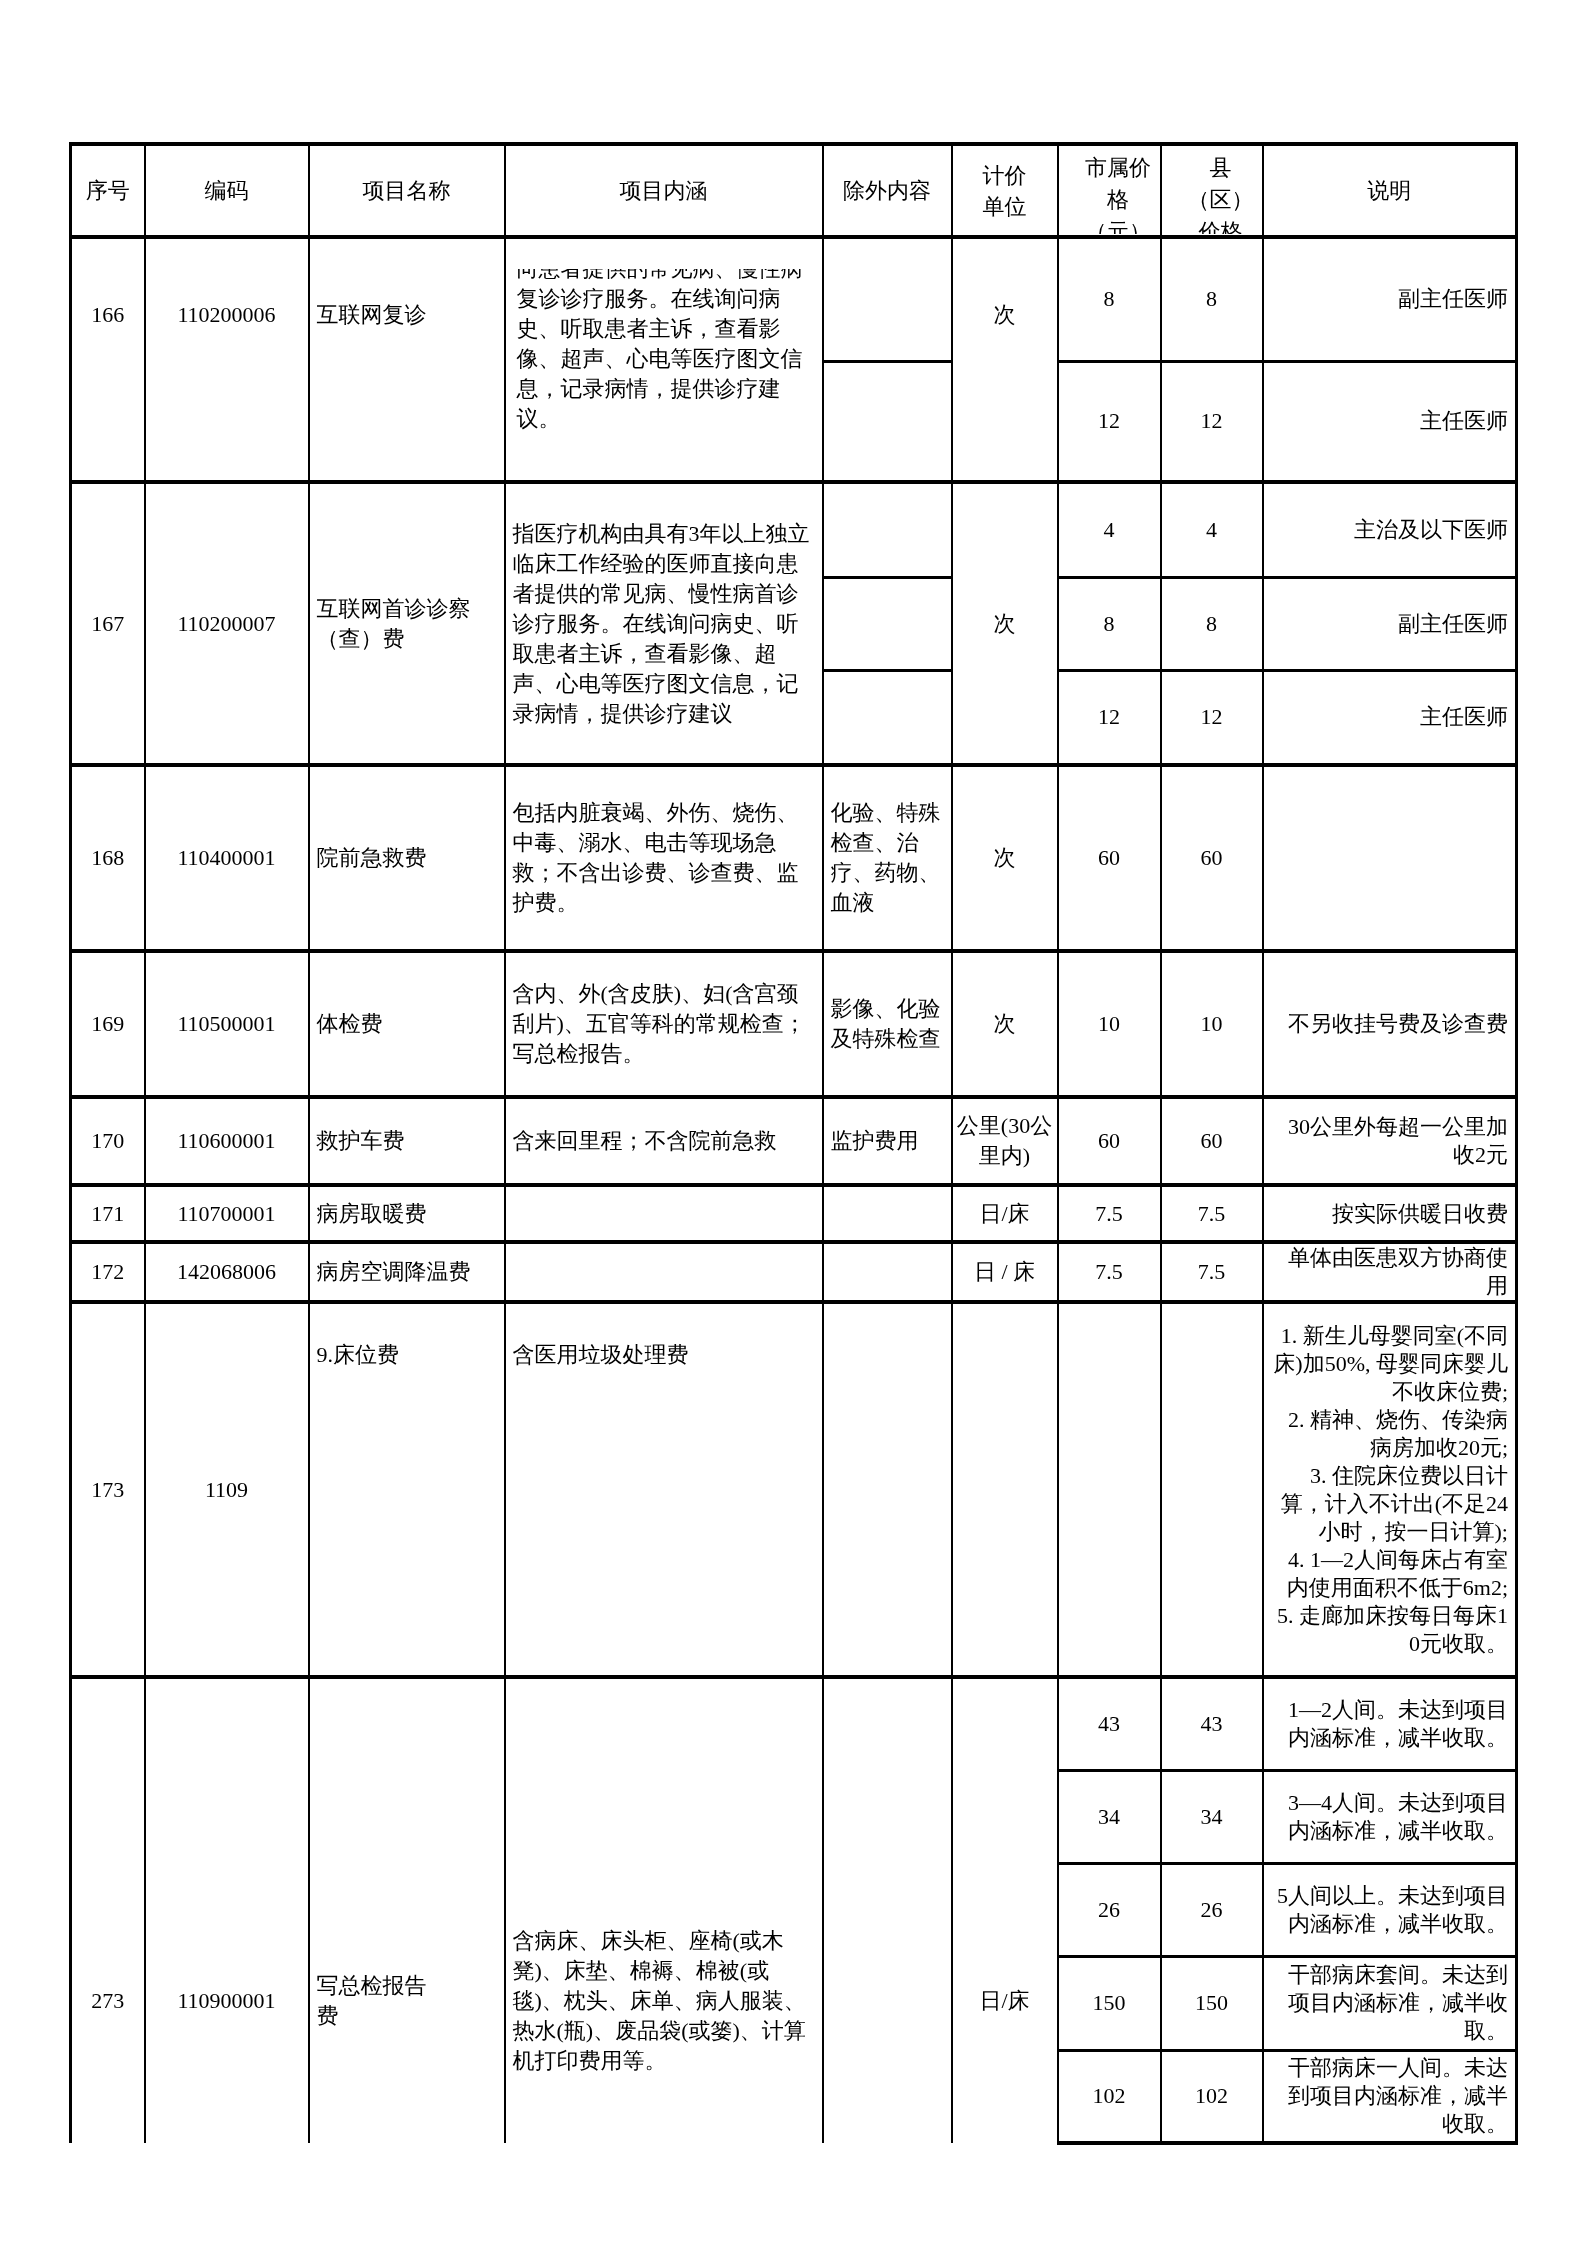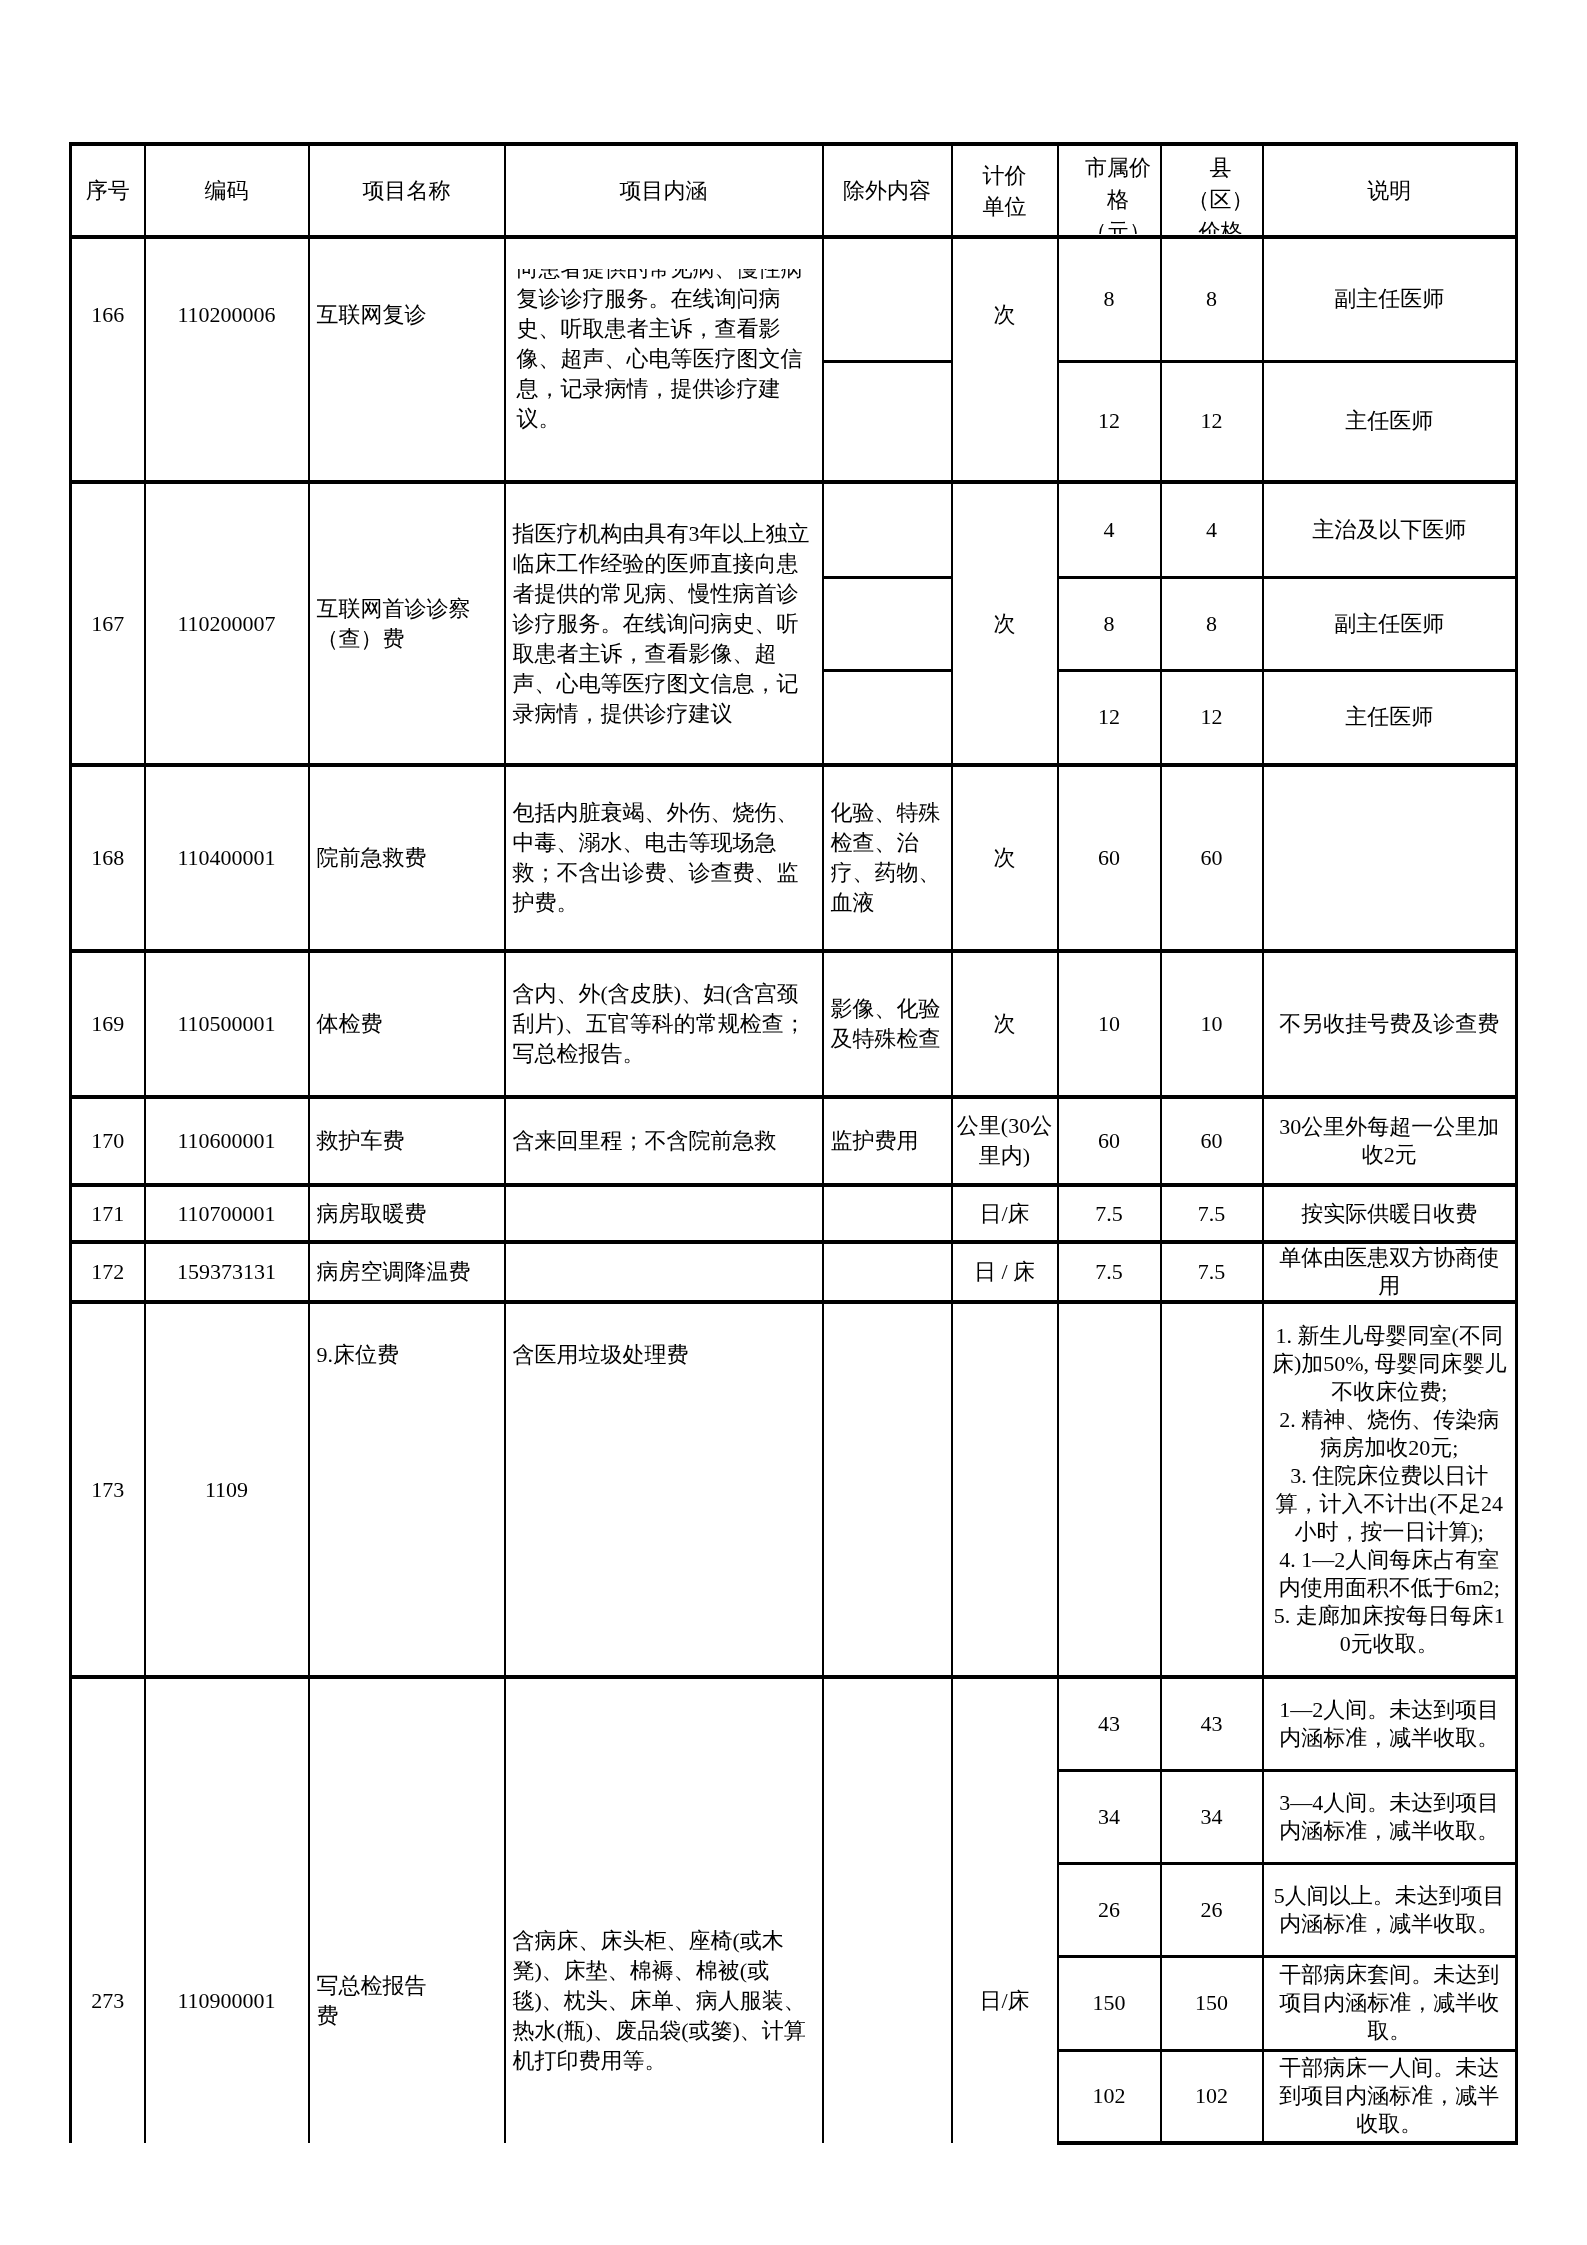--- a/index.html
+++ b/index.html
@@ -25,21 +25,21 @@
     white-space:pre-line;
     overflow:hidden;
     word-break:break-all;
   }
   tr.major > td{border-top-width:4px;}
   td.first{border-left-width:3px;}
   td.last{border-right-width:3px;}
   td.nb{border-bottom-width:0;margin-left:27px;}
   td.bb{border-bottom-width:4px;}
   td.l{text-align:left;padding:0 7px;}
-  td.note{text-align:center;padding:0 7px;line-height:28px;}
+  td.note{text-align:right;padding:0 7px;line-height:28px;}
   
   td.h{font-size:22px;line-height:31px;}
   .hwrap{height:86px;overflow:hidden;padding-top:4px;line-height:32px;box-sizing:border-box;margin-left:18px;}
   
   td.pb90{padding-bottom:90px;}
   
   .clipwrap{height:181px;overflow:hidden;}
   .clipwrap .neg{margin-top:-15px;text-align:left;padding:0 11px;white-space:pre-line;}
   
   td.pt180{padding-top:180px;}
@@ -167,21 +167,21 @@
       <td></td>
       <td></td>
       <td>日/床</td>
       <td>7.5</td>
       <td>7.5</td>
       <td class="note last">按实际供暖日收费</td>
     </tr>
 
     <tr class="major" style="height:57px">
       <td class="first">172</td>
-      <td>159373131</td>
+      <td>142068006</td>
       <td class="l">病房空调降温费</td>
       <td></td>
       <td></td>
       <td>日 / 床</td>
       <td>7.5</td>
       <td>7.5</td>
       <td class="note last">单体由医患双方协商使用</td>
     </tr>
 
     <tr class="major" style="height:375px">

